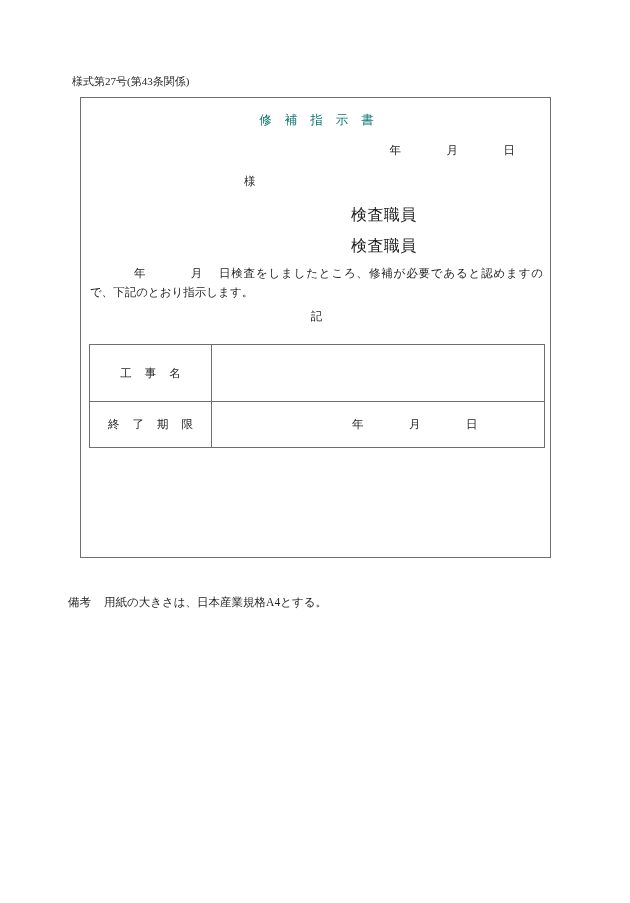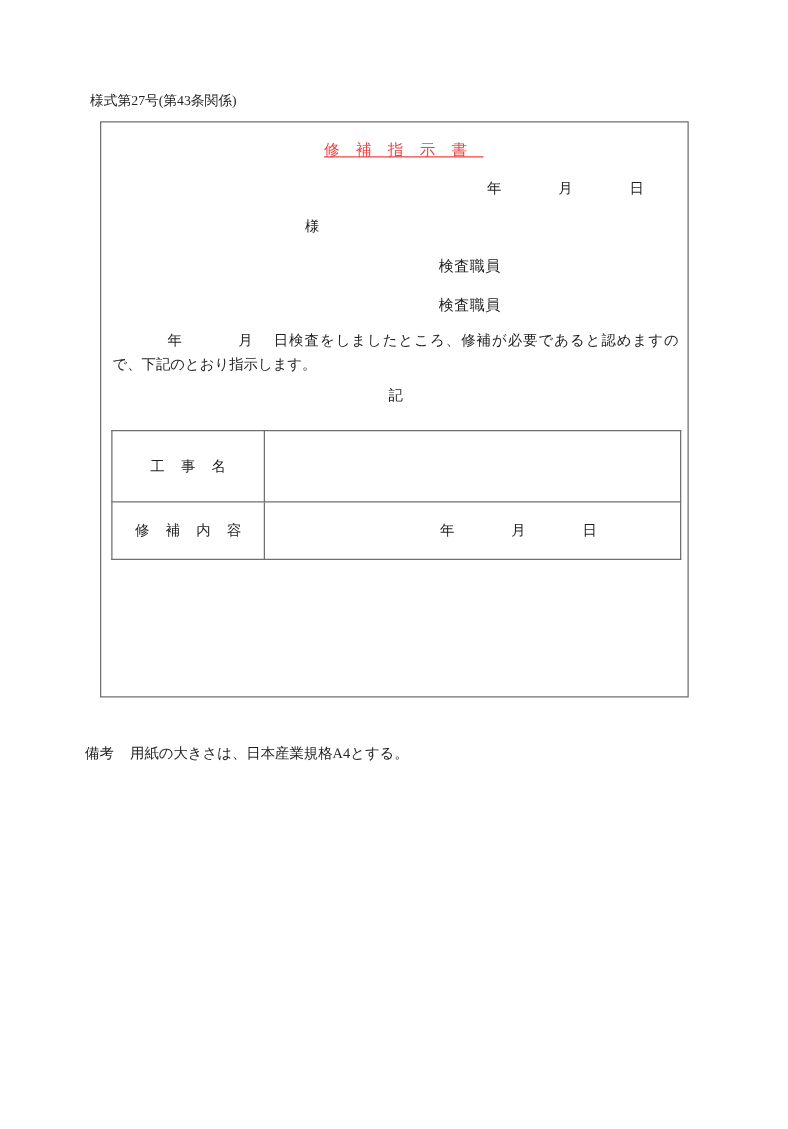--- a/index.html
+++ b/index.html
@@ -49,22 +49,21 @@
   .doc-title {
     position: absolute;
     left: 0;
     top: 14px;
     width: 471px;
     text-align: center;
     font-size: 12.5px;
     letter-spacing: 13px;
     text-indent: 13px;
     white-space: nowrap;
-    color: #ef4444;
-    text-decoration: underline;
+    color: #0f766e;
   }
 
   .date-line-top {
     position: absolute;
     right: 18px;
     top: 45px;
     font-size: 11.5px;
     letter-spacing: 17px;
     white-space: nowrap;
     color: #1f1f1f;
@@ -75,21 +74,21 @@
     left: 163px;
     top: 76px;
     font-size: 11.5px;
     white-space: nowrap;
     color: #1f1f1f;
   }
 
   .inspector {
     position: absolute;
     left: 270px;
-    font-size: 12px;
+    font-size: 16px;
     letter-spacing: 0.4px;
     white-space: nowrap;
     color: #1f1f1f;
   }
   .inspector-1 { top: 107px; }
   .inspector-2 { top: 138px; }
 
   .body-text {
     position: absolute;
     left: 9px;
@@ -195,21 +194,21 @@
     <table class="inner-table">
       <tbody>
         <tr class="row-koji">
           <td class="label-cell">
             <span class="label-inner">工事名</span>
           </td>
           <td class="value-cell"></td>
         </tr>
         <tr class="row-kigen">
           <td class="label-cell">
-            <span class="label-inner">修補内容</span>
+            <span class="label-inner">終了期限</span>
           </td>
           <td class="value-cell">
             <span class="value-date">年　月　日</span>
           </td>
         </tr>
       </tbody>
     </table>
 
   </div>
 

